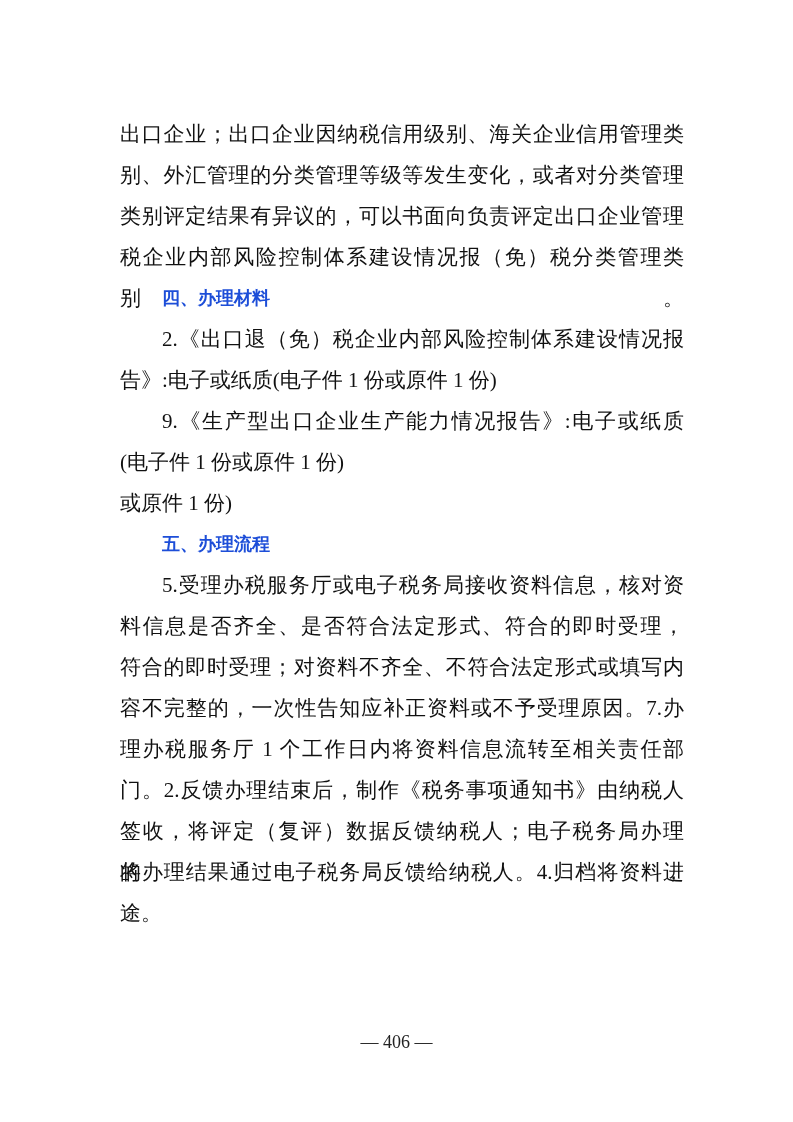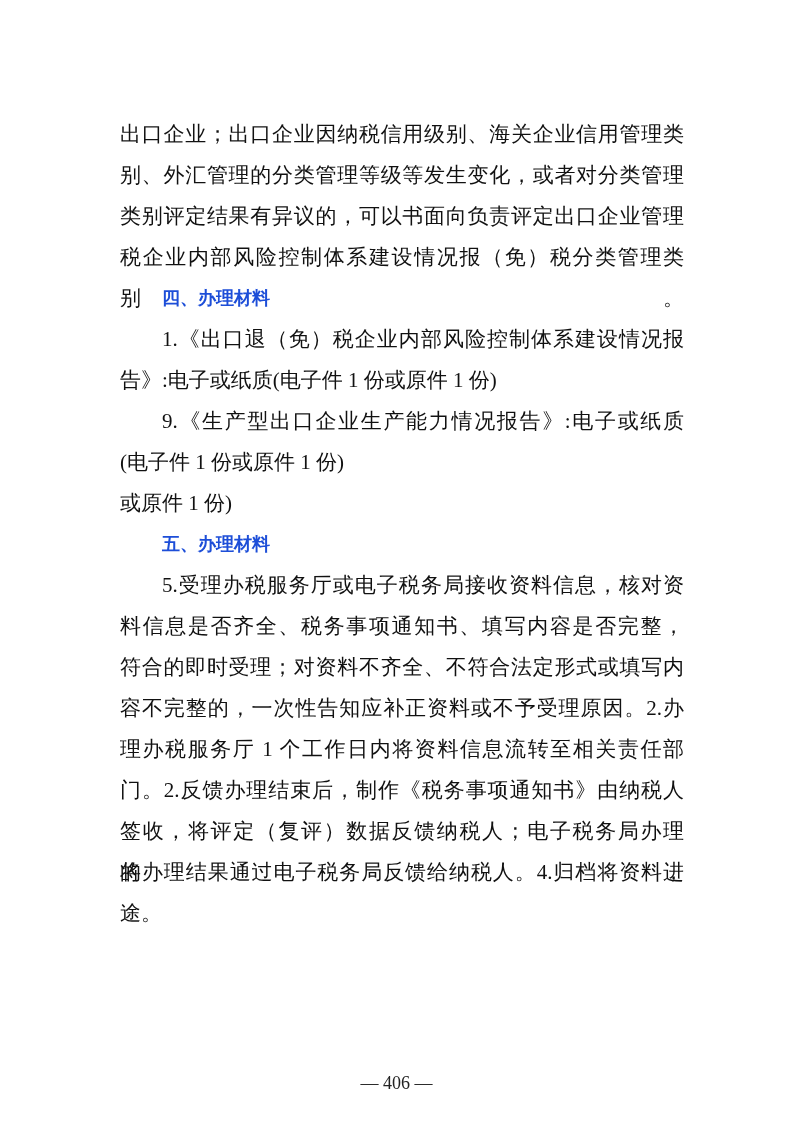--- a/index.html
+++ b/index.html
@@ -49,21 +49,21 @@
     margin: 0;
     color: #1d4ed8;
   }
   .para {
     margin: 0;
     padding: 0;
   }
   .footer {
     position: absolute;
     left: 0;
-    top: 1071px;
+    top: 1030px;
     width: 793px;
     text-align: center;
     font-size: 18px;
     line-height: 24px;
     color: #222222;
     font-family: "Liberation Serif", "DejaVu Serif", serif;
   }
 </style>
 </head>
 <body>
@@ -74,40 +74,40 @@
     <p class="para">
       <span class="line just">出口企业；出口企业因纳税信用级别、海关企业信用管理类</span>
       <span class="line just">别、外汇管理的分类管理等级等发生变化，或者对分类管理</span>
       <span class="line just">类别评定结果有异议的，可以书面向负责评定出口企业管理</span>
       <span class="line just">税企业内部风险控制体系建设情况报（免）税分类管理类别。</span>
     </p>
 
     <h2 class="heading">四、办理材料</h2>
 
     <p class="para">
-      <span class="line just indent">1.《出口退（免）税企业内部风险控制体系建设情况报</span>
+      <span class="line just indent">2.《出口退（免）税企业内部风险控制体系建设情况报</span>
       <span class="line">告》:电子或纸质(电子件 1 份或原件 1 份)</span>
     </p>
 
     <p class="para">
       <span class="line just indent">9.《生产型出口企业生产能力情况报告》:电子或纸质</span>
       <span class="line">(电子件 1 份或原件 1 份)</span>
     </p>
 
     <p class="para">
       <span class="line">或原件 1 份)</span>
     </p>
 
-    <h2 class="heading">五、办理材料</h2>
+    <h2 class="heading">五、办理流程</h2>
 
     <p class="para">
       <span class="line just indent">5.受理办税服务厅或电子税务局接收资料信息，核对资</span>
-      <span class="line just">料信息是否齐全、税务事项通知书、填写内容是否完整，</span>
+      <span class="line just">料信息是否齐全、是否符合法定形式、符合的即时受理，</span>
       <span class="line just">符合的即时受理；对资料不齐全、不符合法定形式或填写内</span>
-      <span class="line just">容不完整的，一次性告知应补正资料或不予受理原因。2.办</span>
+      <span class="line just">容不完整的，一次性告知应补正资料或不予受理原因。7.办</span>
       <span class="line just">理办税服务厅 1 个工作日内将资料信息流转至相关责任部</span>
       <span class="line just">门。2.反馈办理结束后，制作《税务事项通知书》由纳税人</span>
       <span class="line just">签收，将评定（复评）数据反馈纳税人；电子税务局办理的，</span>
       <span class="line just">将办理结果通过电子税务局反馈给纳税人。4.归档将资料进</span>
       <span class="line">途。</span>
     </p>
 
   </main>
 
   <footer class="footer">

